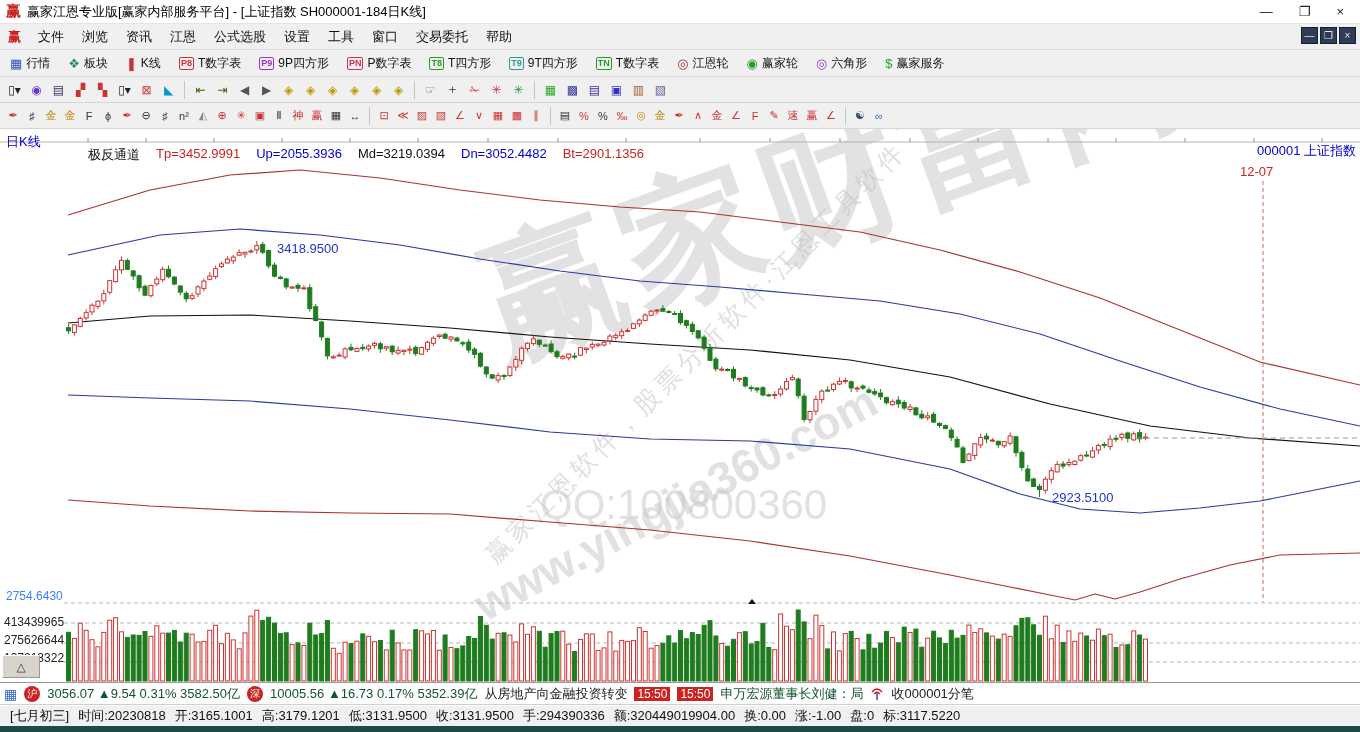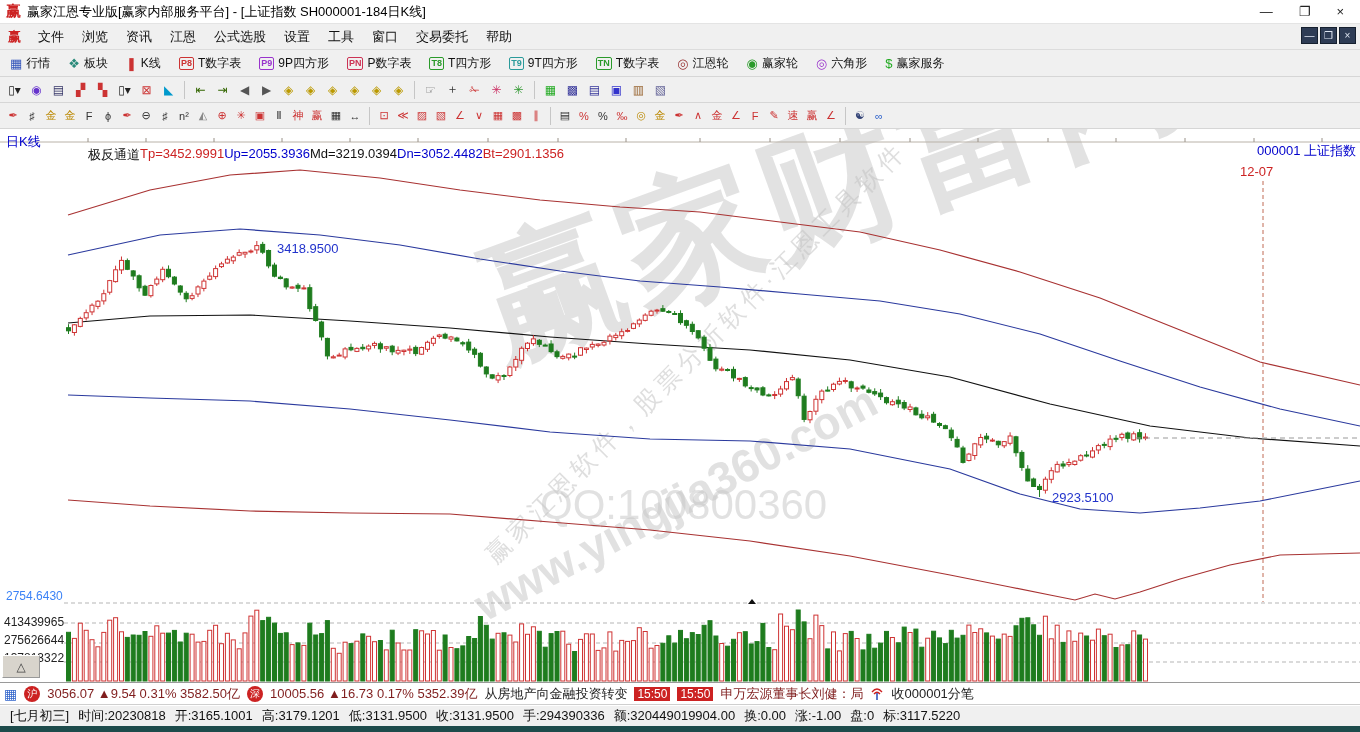--- a/index.html
+++ b/index.html
@@ -20,39 +20,39 @@
   .tbi{font-size:13px;line-height:13px;}
   .tbi.box{border:1px solid currentColor;font-size:9px;line-height:11px;padding:0 1px;font-weight:bold;border-radius:2px;}
   .icon-btn{width:21px;height:20px;display:flex;align-items:center;justify-content:center;background:none;border:1px solid transparent;font-size:12px;cursor:pointer;}
   .t3 .icon-btn{width:18px;font-size:11px;}
   .vsep{width:1px;height:18px;background:#c6c6c6;margin:0 4px;display:inline-block;}
   
   .chart{position:relative;width:1360px;height:554px;background:#fff;overflow:hidden;border-bottom:1px solid #9a9a9a;}
   .chart svg{position:absolute;left:0;top:0;z-index:2;}
   .dates span{position:absolute;top:1px;width:44px;text-align:center;font-size:11px;color:#998f85;z-index:3;}
   .kline-label{position:absolute;left:6px;top:4px;color:#0000cc;font-size:13px;z-index:3;}
-  .chanrow{position:absolute;left:88px;top:17px;display:flex;font-size:13px;z-index:3;}
+  .chanrow{position:absolute;left:88px;top:17px;display:flex;gap:16px;font-size:13px;z-index:3;}
   .red{color:#cc2222;} .blue{color:#0000cc;} .blk{color:#111;}
   .stock-label{position:absolute;right:4px;top:13px;color:#0000cc;font-size:13px;z-index:3;}
   .marker-date{position:absolute;left:1240px;top:35px;color:#cc2222;font-size:13px;z-index:3;}
   .ann{position:absolute;color:#2233cc;font-size:13px;z-index:3;}
   .ann.hi{left:277px;top:112px;} .ann.lo{left:1052px;top:361px;}
   .pscale{position:absolute;left:6px;top:460px;font-size:12px;color:#3b82f6;z-index:3;}
   .vscale{position:absolute;left:4px;width:60px;text-align:left;font-size:12px;color:#222;z-index:3;}
   .vol-btn{position:absolute;left:2px;top:526px;width:38px;height:23px;background:#d8d4cc;border:1px solid #999;border-top-color:#fff;border-left-color:#fff;font-size:12px;color:#444;z-index:4;cursor:pointer;}
   .wm{position:absolute;z-index:1;white-space:nowrap;font-weight:bold;}
   .wm-main{left:455px;top:95px;font-size:140px;letter-spacing:8px;color:rgba(185,185,185,.42);transform:rotate(-20deg);transform-origin:left top;}
   .wm-url{left:465px;top:455px;font-size:46px;color:rgba(195,195,195,.50);transform:rotate(-28deg);transform-origin:left top;}
   .wm-qq{left:540px;top:352px;font-size:42px;color:rgba(200,200,200,.55);font-weight:normal;}
   .wm-slogan{left:478px;top:418px;font-size:25px;letter-spacing:5px;color:rgba(195,195,195,.55);font-weight:normal;transform:rotate(-45deg);transform-origin:left top;}
   
   .ticker{height:22px;background:#fff;display:flex;align-items:center;gap:7px;padding:0 4px;font-size:13px;border-bottom:1px solid #cfcfcf;white-space:nowrap;overflow:hidden;}
   .ticker .grid-ic{color:#3366cc;font-size:14px;}
   .cbadge{width:16px;height:16px;border-radius:50%;background:#cc2222;color:#fff;font-size:10px;display:inline-flex;align-items:center;justify-content:center;flex:0 0 auto;}
-  .tred{color:#7f1d1d;} .tblk{color:#222;}
+  .tred{color:#14532d;} .tblk{color:#222;}
   .tbadge{background:#cc2222;color:#fff;font-size:12px;padding:0 3px;flex:0 0 auto;}
   
   .statusbar{height:21px;background:#f0f0f0;display:flex;align-items:center;gap:9px;padding:0 10px;font-size:13px;color:#111;border-top:1px solid #fff;white-space:nowrap;overflow:hidden;}
   .bottomstrip{height:6px;background:#1d4b4b;}
 </style>
 </head>
 <body>
 
 <div class="titlebar">
   <span class="logo">赢</span>

